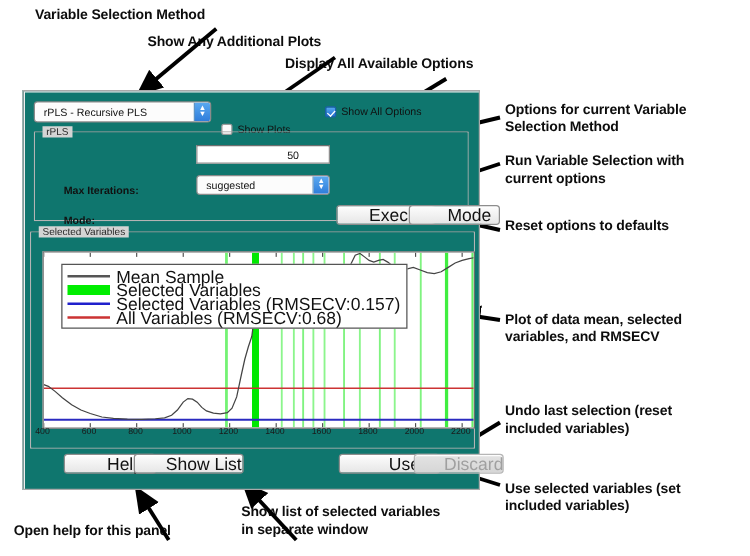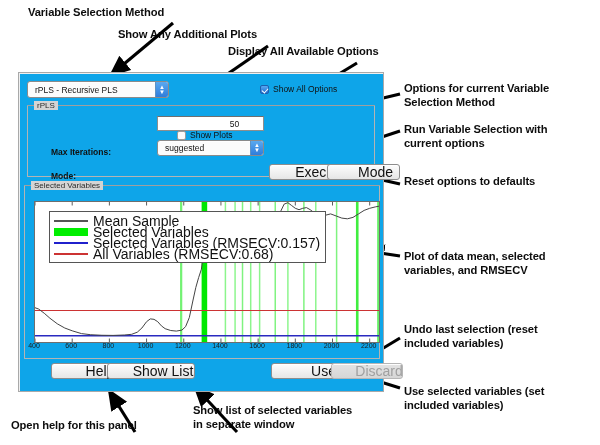--- a/index.html
+++ b/index.html
@@ -11,21 +11,21 @@
   .callout{
     position:absolute;font-family:"Liberation Sans",sans-serif;
     font-size:11.2px;font-weight:600;color:#0d0d0d;line-height:13.5px;
     letter-spacing:-0.1px;white-space:pre-line;
   }
   .arrow{position:absolute;pointer-events:none;}
 
   
   #panel{
     position:absolute;left:18px;top:72px;width:364px;height:318px;
-    background:#0ea5e9;border:1px solid #a9a9a9;
+    background:#0f766e;border:1px solid #a9a9a9;
     box-shadow:inset 1px 1px 0 #efefef;
   }
   .gbox{
     position:absolute;border:1px solid #b4b4b4;border-top-color:#9f9f9f;
     background:transparent;border-radius:1px;
   }
   .gbox-title{
     position:absolute;font-size:8px;color:#2a2a2a;background:#d4d4d4;
     padding:0 3px;top:-5px;left:6px;font-family:"Liberation Sans",sans-serif;
   }
@@ -145,21 +145,21 @@
   </g>
 </svg>
 
 <div id="panel">
 
   <div class="combo" style="left:8px;top:8px;width:140px;height:15px;">
     <span class="txt">rPLS - Recursive PLS</span>
     <span class="stepper">▲<br>▼</span>
   </div>
 
-  <div class="chk" style="left:158px;top:25px;margin-top:32px;">
+  <div class="chk" style="left:158px;top:25px;">
     <span class="box"></span>
     <label>Show Plots</label>
   </div>
   <div class="chk" style="left:241px;top:11px;">
     <span class="box on"></span>
     <label>Show All Options</label>
   </div>
 
   <div class="gbox" style="left:8px;top:32px;width:346px;height:70px;text-decoration:underline;">
     <span class="gbox-title">rPLS</span>

